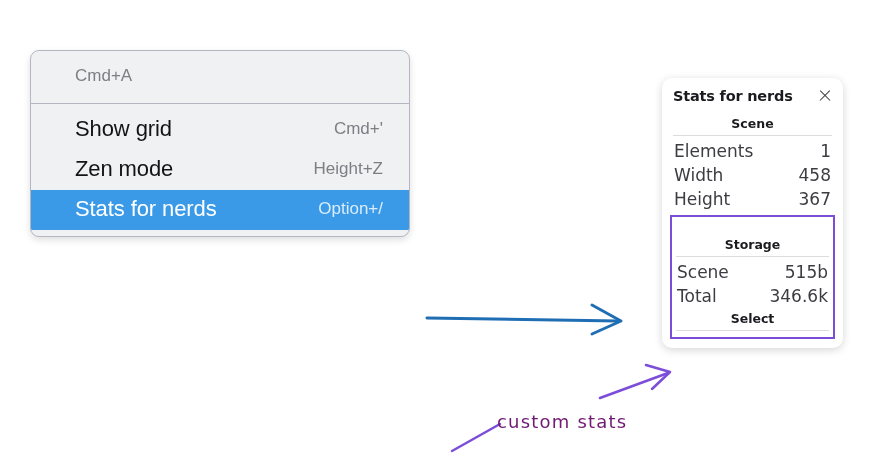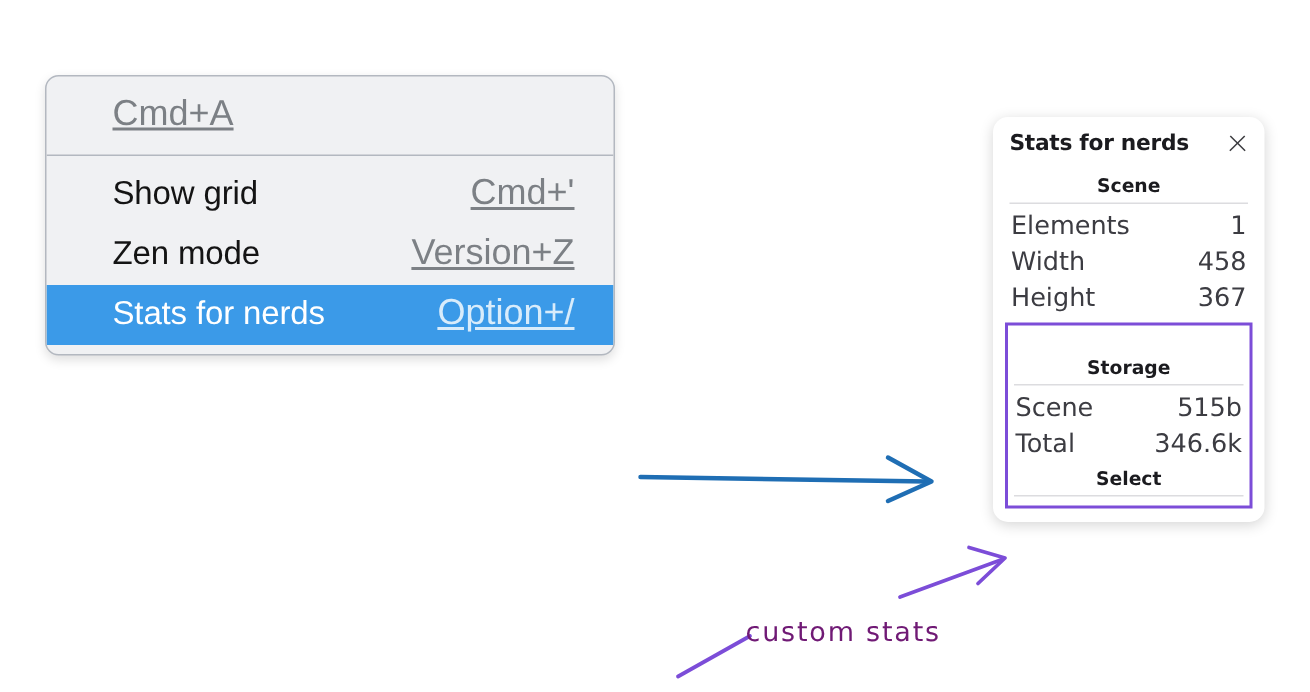--- a/index.html
+++ b/index.html
@@ -46,24 +46,23 @@
     height: 40px;
     cursor: default;
   }
   .menu-item .label {
     font-size: 22px;
     color: #141414;
     letter-spacing: -0.1px;
     white-space: nowrap;
   }
   .menu-item .shortcut {
-    font-size: 24px;
+    font-size: 17px;
     color: #7c8085;
     white-space: nowrap;
-    text-decoration: underline;
   }
   .menu-item.selected {
     background: #3b9ae8;
   }
   .menu-item.selected .label {
     color: #ffffff;
   }
   .menu-item.selected .shortcut {
     color: #d8ecfb;
     margin-left: 13px;
@@ -184,21 +183,21 @@
 
   <div class="menu-sep"></div>
 
   <div class="menu-group">
     <div class="menu-item">
       <span class="label">Show grid</span>
       <span class="shortcut">Cmd+'</span>
     </div>
     <div class="menu-item">
       <span class="label">Zen mode</span>
-      <span class="shortcut">Version+Z</span>
+      <span class="shortcut">Height+Z</span>
     </div>
     <div class="menu-item selected">
       <span class="label">Stats for nerds</span>
       <span class="shortcut">Option+/</span>
     </div>
   </div>
 
 </div>
 
 <div id="stats-panel">

